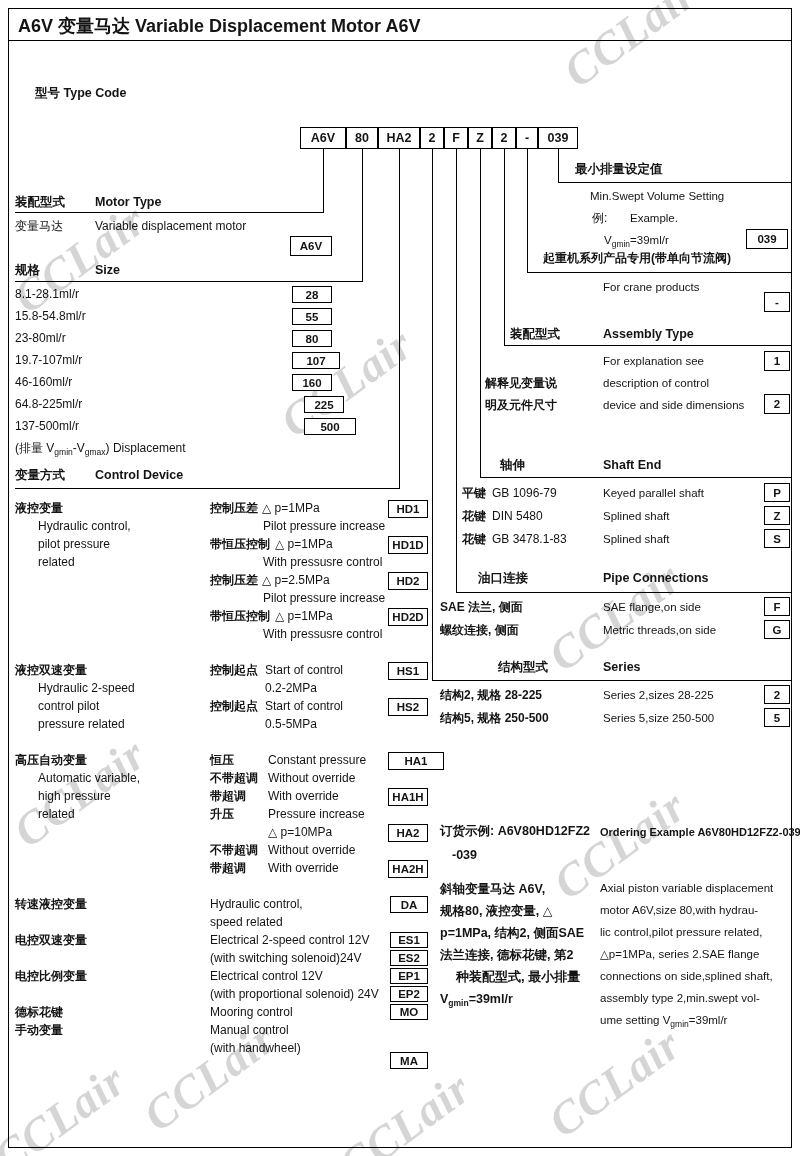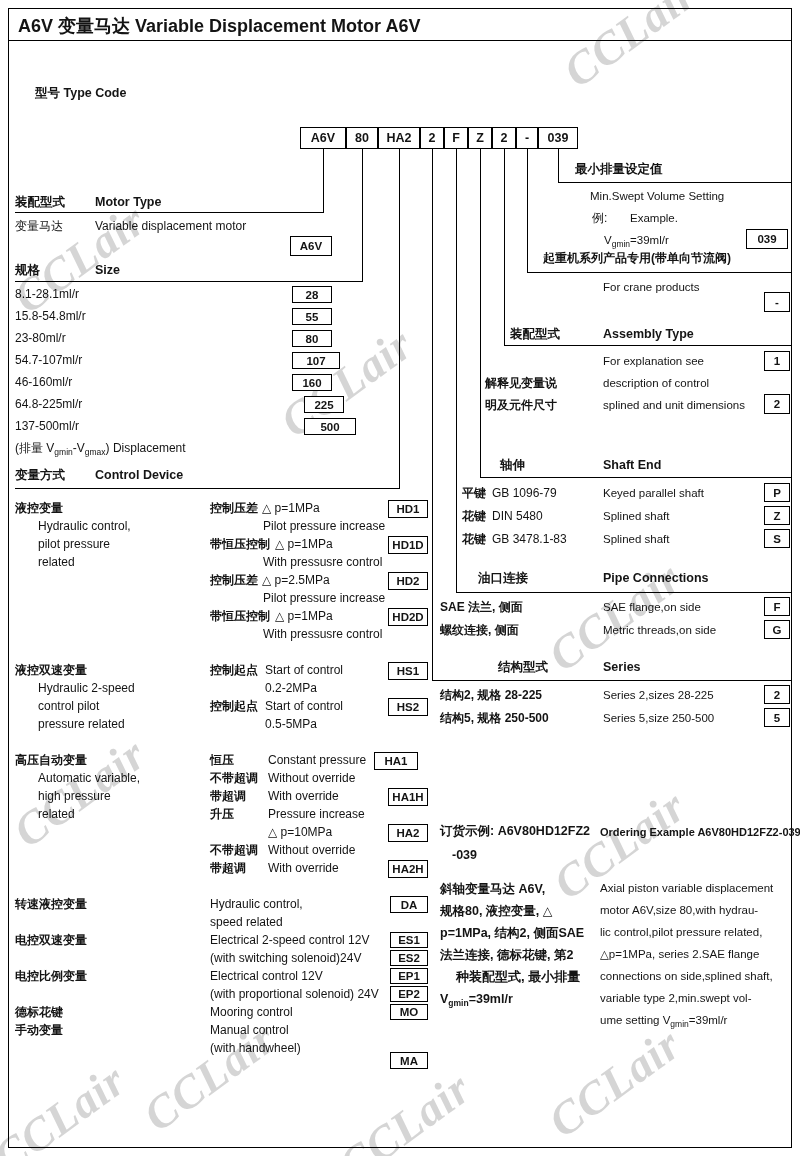--- a/index.html
+++ b/index.html
@@ -75,21 +75,21 @@
 <div class="cb" style="left:290px;top:236px;width:42px;height:20px">A6V</div>
 
 <div class="t h txt" style="left:15px;top:263px">规格</div>
 <div class="t h txt" style="left:95px;top:263px">Size</div>
 <div class="t txt" style="left:15px;top:288px">8.1-28.1ml/r</div>
 <div class="cb" style="left:292px;top:286px;width:40px;height:17px">28</div>
 <div class="t txt" style="left:15px;top:310px">15.8-54.8ml/r</div>
 <div class="cb" style="left:292px;top:308px;width:40px;height:17px">55</div>
 <div class="t txt" style="left:15px;top:332px">23-80ml/r</div>
 <div class="cb" style="left:292px;top:330px;width:40px;height:17px">80</div>
-<div class="t txt" style="left:15px;top:354px">54.7-107ml/r</div>
+<div class="t txt" style="left:15px;top:354px">19.7-107ml/r</div>
 <div class="cb" style="left:292px;top:352px;width:48px;height:17px">107</div>
 <div class="t txt" style="left:15px;top:376px">46-160ml/r</div>
 <div class="cb" style="left:292px;top:374px;width:40px;height:17px">160</div>
 <div class="t txt" style="left:15px;top:398px">64.8-225ml/r</div>
 <div class="cb" style="left:304px;top:396px;width:40px;height:17px">225</div>
 <div class="t txt" style="left:15px;top:420px">137-500ml/r</div>
 <div class="cb" style="left:304px;top:418px;width:52px;height:17px">500</div>
 <div class="t txt" style="left:15px;top:442px"><span>(排量 V</span><span class="sub">gmin</span><span>-V</span><span class="sub">gmax</span><span>) Displacement</span></div>
 
 <div class="t h txt" style="left:15px;top:468px">变量方式</div>
@@ -139,21 +139,21 @@
 <div class="t txt" style="left:268px;top:772px">Without override</div>
 <div class="t b txt" style="left:210px;top:790px">带超调</div>
 <div class="t txt" style="left:268px;top:790px">With override</div>
 <div class="t b txt" style="left:210px;top:808px">升压</div>
 <div class="t txt" style="left:268px;top:808px">Pressure increase</div>
 <div class="t txt" style="left:268px;top:826px">△ p=10MPa</div>
 <div class="t b txt" style="left:210px;top:844px">不带超调</div>
 <div class="t txt" style="left:268px;top:844px">Without override</div>
 <div class="t b txt" style="left:210px;top:862px">带超调</div>
 <div class="t txt" style="left:268px;top:862px">With override</div>
-<div class="cb" style="left:374px;top:752px;width:44px;height:18px">HA1</div>
+<div class="cb" style="left:388px;top:752px;width:56px;height:18px">HA1</div>
 <div class="cb" style="left:388px;top:788px;width:40px;height:18px">HA1H</div>
 <div class="cb" style="left:388px;top:824px;width:40px;height:18px">HA2</div>
 <div class="cb" style="left:388px;top:860px;width:40px;height:18px">HA2H</div>
 
 <div class="t b txt" style="left:15px;top:898px">转速液控变量</div>
 <div class="t txt" style="left:210px;top:898px">Hydraulic control,</div>
 <div class="t txt" style="left:210px;top:916px">speed related</div>
 <div class="cb" style="left:390px;top:896px;width:38px;height:17px">DA</div>
 <div class="t b txt" style="left:15px;top:934px">电控双速变量</div>
 <div class="t txt" style="left:210px;top:934px">Electrical 2-speed control 12V</div>
@@ -184,21 +184,21 @@
 <div class="t e txt" style="left:603px;top:281px">For crane products</div>
 <div class="cb" style="left:764px;top:292px;width:26px;height:20px">-</div>
 
 <div class="t h txt" style="left:510px;top:327px">装配型式</div>
 <div class="t h txt" style="left:603px;top:327px">Assembly Type</div>
 <div class="t e txt" style="left:603px;top:355px">For explanation see</div>
 <div class="cb" style="left:764px;top:351px;width:26px;height:20px">1</div>
 <div class="t b txt" style="left:485px;top:377px">解释见变量说</div>
 <div class="t e txt" style="left:603px;top:377px">description of control</div>
 <div class="t b txt" style="left:485px;top:399px">明及元件尺寸</div>
-<div class="t e txt" style="left:603px;top:399px">splined and unit dimensions</div>
+<div class="t e txt" style="left:603px;top:399px">device and side dimensions</div>
 <div class="cb" style="left:764px;top:394px;width:26px;height:20px">2</div>
 
 <div class="t h txt" style="left:500px;top:458px">轴伸</div>
 <div class="t h txt" style="left:603px;top:458px">Shaft End</div>
 <div class="t b txt" style="left:462px;top:487px">平键</div>
 <div class="t txt" style="left:492px;top:487px">GB 1096-79</div>
 <div class="t e txt" style="left:603px;top:487px">Keyed parallel shaft</div>
 <div class="cb" style="left:764px;top:483px;width:26px;height:19px">P</div>
 <div class="t b txt" style="left:462px;top:510px">花键</div>
 <div class="t txt" style="left:492px;top:510px">DIN 5480</div>
@@ -236,14 +236,14 @@
 <div class="t b txt" style="left:440px;top:926px;font-size:12.5px">p=1MPa, 结构2, 侧面SAE</div>
 <div class="t b txt" style="left:440px;top:948px;font-size:12.5px">法兰连接, 德标花键, 第2</div>
 <div class="t b txt" style="left:456px;top:970px;font-size:13px">种装配型式, 最小排量</div>
 <div class="t b txt" style="left:440px;top:992px;font-size:12.5px"><span>V</span><span class="sub">gmin</span><span>=39ml/r</span></div>
 
 <div class="t e txt" style="left:600px;top:882px">Axial piston variable displacement</div>
 <div class="t e txt" style="left:600px;top:904px">motor A6V,size 80,with hydrau-</div>
 <div class="t e txt" style="left:600px;top:926px">lic control,pilot pressure related,</div>
 <div class="t e txt" style="left:600px;top:948px">△p=1MPa, series 2.SAE flange</div>
 <div class="t e txt" style="left:600px;top:970px">connections on side,splined shaft,</div>
-<div class="t e txt" style="left:600px;top:992px">variable type 2,min.swept vol-</div>
+<div class="t e txt" style="left:600px;top:992px">assembly type 2,min.swept vol-</div>
 <div class="t e txt" style="left:600px;top:1014px"><span>ume setting V</span><span class="sub">gmin</span><span>=39ml/r</span></div>
 
 </body></html>

